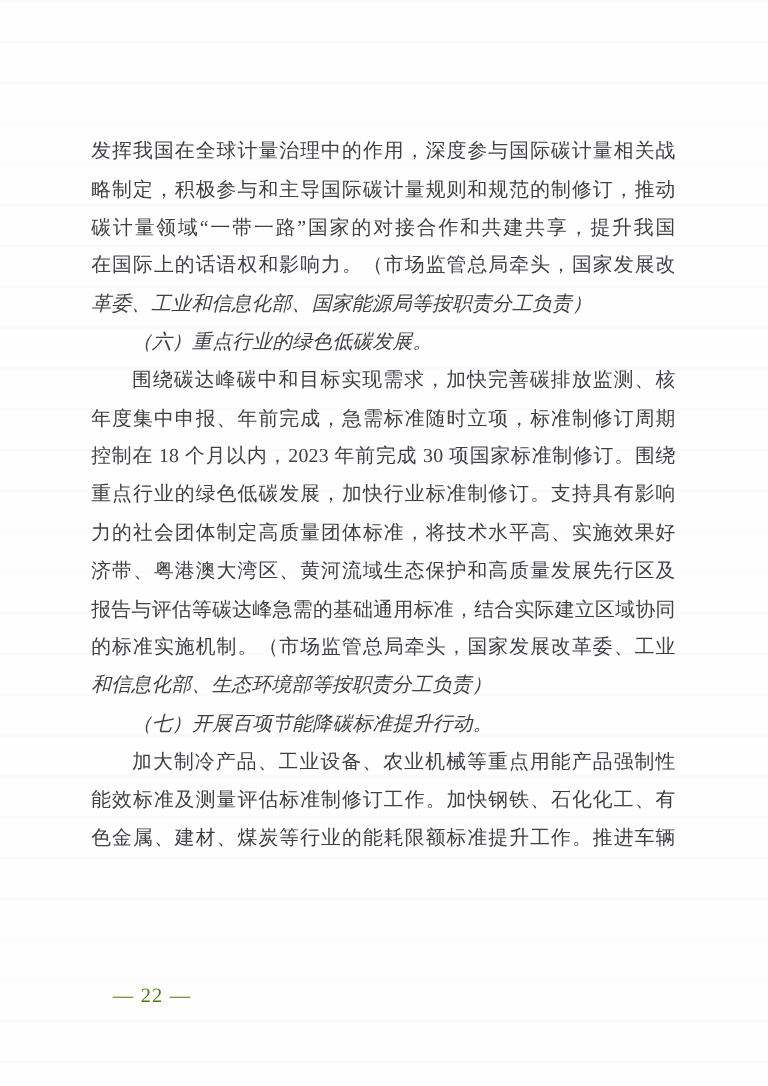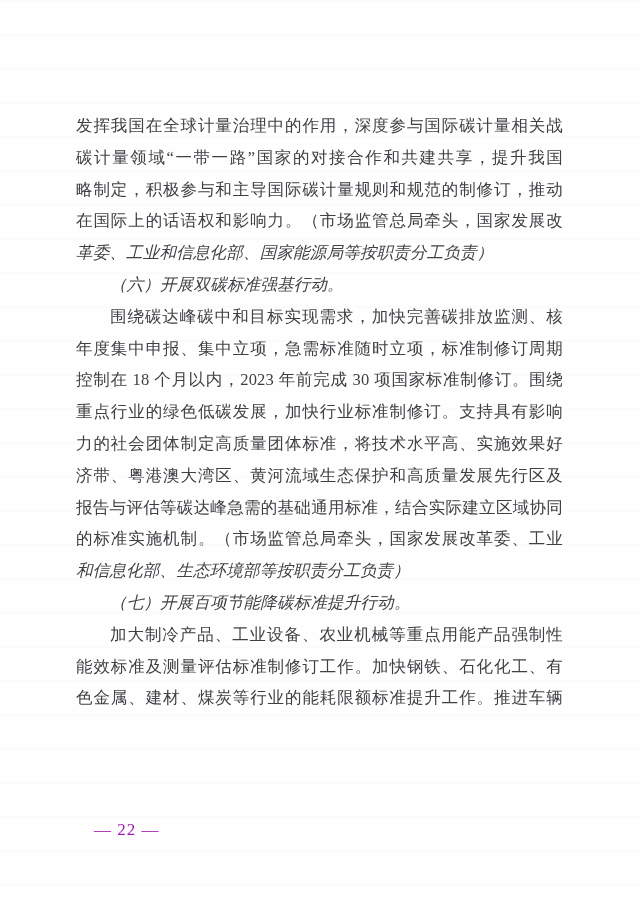--- a/index.html
+++ b/index.html
@@ -54,36 +54,36 @@
   }
   .line.indent {
     text-indent: 34px;
   }
   .page-number {
     position: absolute;
     left: 94px;
     top: 820px;
     font-size: 17px;
     letter-spacing: 1px;
-    color: #a21caf;
+    color: #4d7c0f;
   }
 </style>
 </head>
 <body>
 
 <div class="page">
   <div class="text-block">
     <div class="line">发挥我国在全球计量治理中的作用，深度参与国际碳计量相关战</div>
+    <div class="line">略制定，积极参与和主导国际碳计量规则和规范的制修订，推动</div>
     <div class="line">碳计量领域“一带一路”国家的对接合作和共建共享，提升我国</div>
-    <div class="line">略制定，积极参与和主导国际碳计量规则和规范的制修订，推动</div>
     <div class="line">在国际上的话语权和影响力。（市场监管总局牵头，国家发展改</div>
     <div class="line short">革委、工业和信息化部、国家能源局等按职责分工负责）</div>
-    <div class="line short indent">（六）开展双碳标准强基行动。</div>
+    <div class="line short indent">（六）重点行业的绿色低碳发展。</div>
     <div class="line indent">围绕碳达峰碳中和目标实现需求，加快完善碳排放监测、核</div>
-    <div class="line">年度集中申报、集中立项，急需标准随时立项，标准制修订周期</div>
+    <div class="line">年度集中申报、年前完成，急需标准随时立项，标准制修订周期</div>
     <div class="line">控制在 18 个月以内，2023 年前完成 30 项国家标准制修订。围绕</div>
     <div class="line">重点行业的绿色低碳发展，加快行业标准制修订。支持具有影响</div>
     <div class="line">力的社会团体制定高质量团体标准，将技术水平高、实施效果好</div>
     <div class="line">济带、粤港澳大湾区、黄河流域生态保护和高质量发展先行区及</div>
     <div class="line">报告与评估等碳达峰急需的基础通用标准，结合实际建立区域协同</div>
     <div class="line">的标准实施机制。（市场监管总局牵头，国家发展改革委、工业</div>
     <div class="line short">和信息化部、生态环境部等按职责分工负责）</div>
     <div class="line short indent">（七）开展百项节能降碳标准提升行动。</div>
     <div class="line indent">加大制冷产品、工业设备、农业机械等重点用能产品强制性</div>
     <div class="line">能效标准及测量评估标准制修订工作。加快钢铁、石化化工、有</div>

